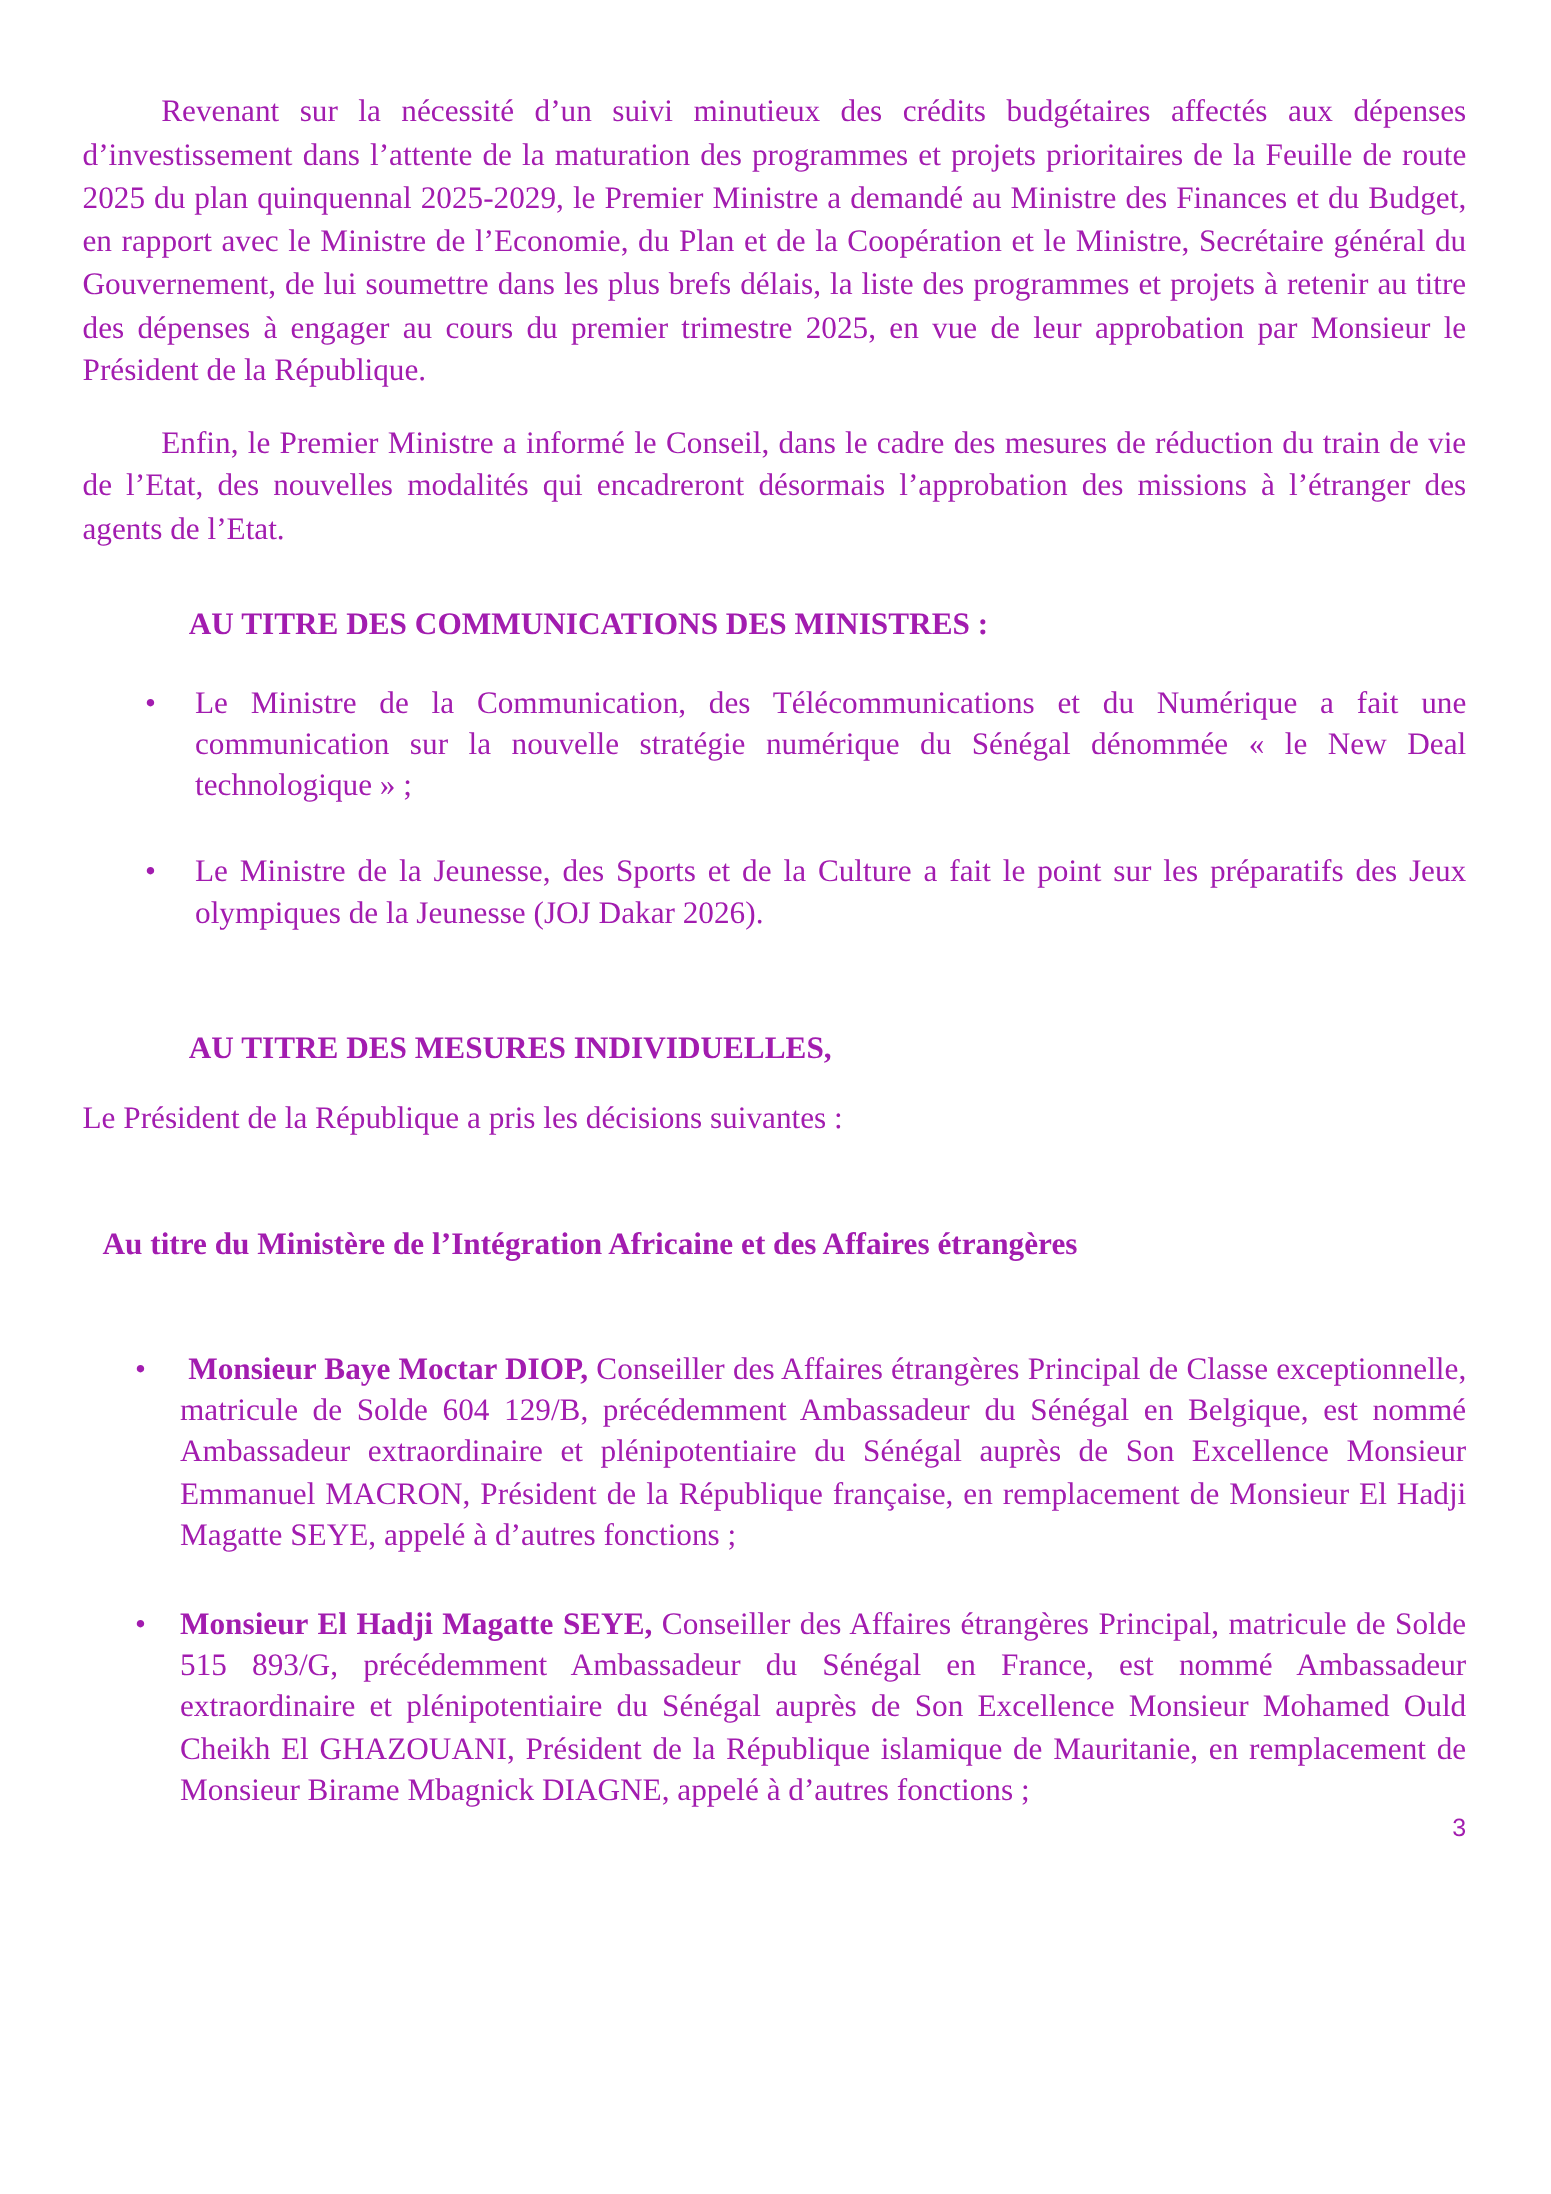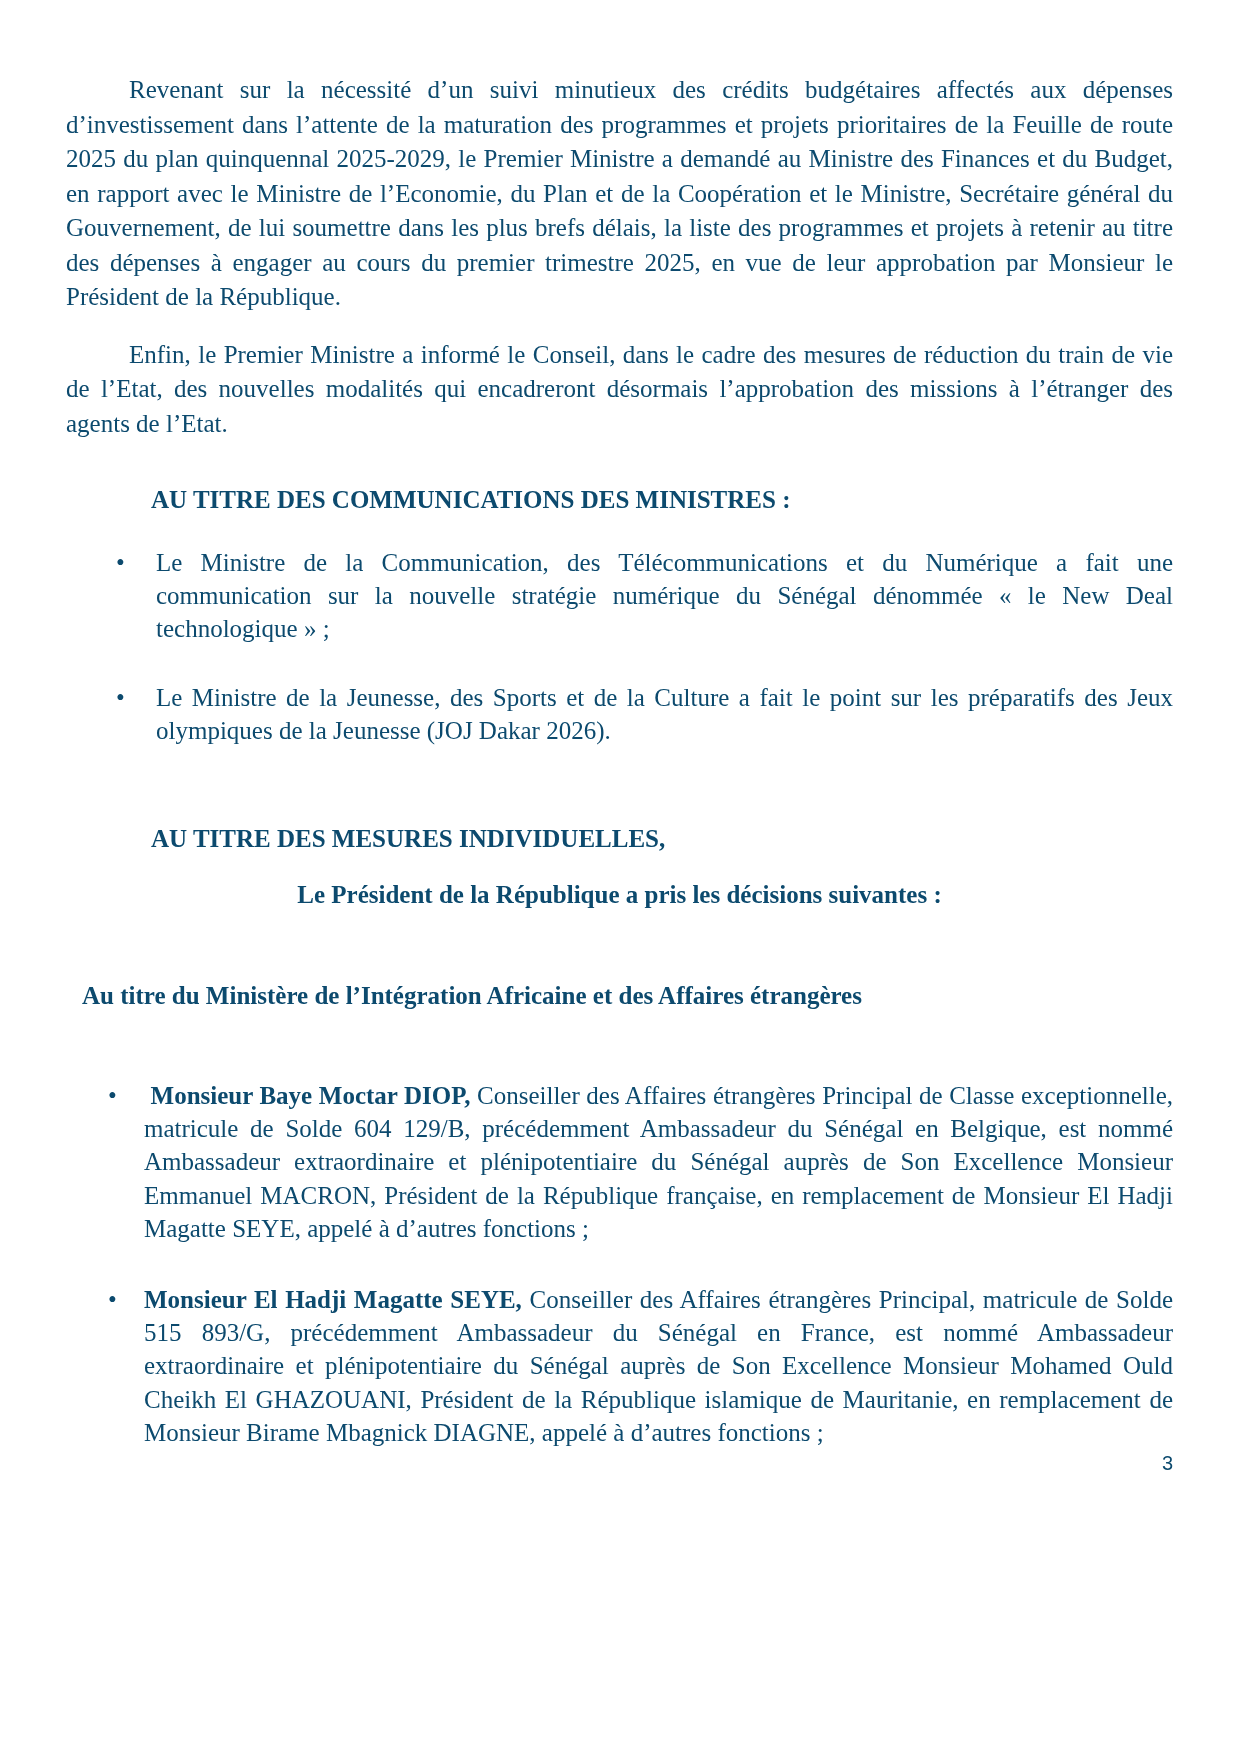--- a/index.html
+++ b/index.html
@@ -7,21 +7,21 @@
     padding: 0;
     background: #ffffff;
   }
   .page {
     position: relative;
     width: 1241px;
     height: 1755px;
     box-sizing: border-box;
     padding: 73px 68px 0 66px;
     background: #ffffff;
-    color: #0c4a6e;
+    color: #a21caf;
     font-family: "Liberation Serif", "DejaVu Serif", serif;
     font-size: 25px;
     overflow: hidden;
   }
   .para {
     margin: 0;
     line-height: 34.5px;
     text-align: justify;
   }
   .first-indent { text-indent: 63px; }
@@ -29,24 +29,23 @@
 
   .section-heading {
     font-weight: bold;
     line-height: 34.5px;
     margin: 0 0 0 85px;
   }
   .heading-communications { margin-top: 42px; }
   .heading-mesures { margin-top: 74px; }
 
   .intro-line {
-    font-weight: bold;
+    font-weight: normal;
     line-height: 34.5px;
     margin: 22px 0 0 0;
-    text-align: center;
   }
   .ministry-heading {
     font-weight: bold;
     line-height: 34.5px;
     margin: 66px 0 0 16px;
   }
 
   ul.bullet-list {
     list-style: none;
     margin: 0;

